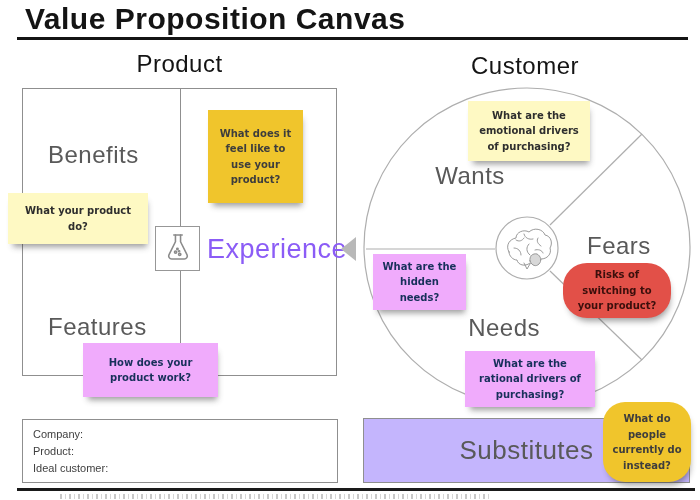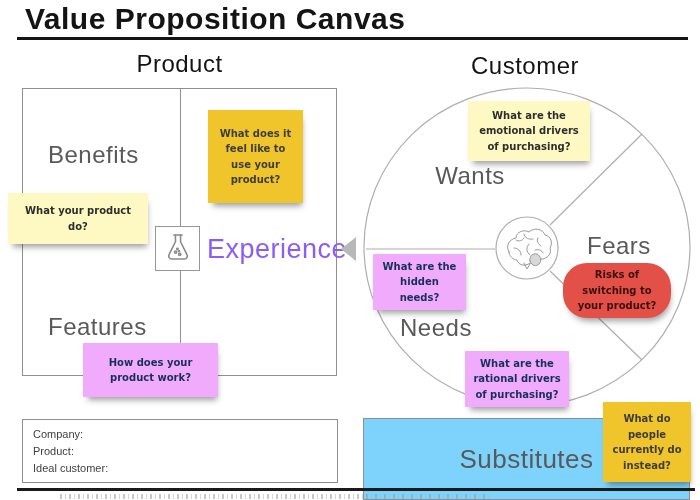--- a/index.html
+++ b/index.html
@@ -23,48 +23,48 @@
   .zone-label { position:absolute; color:#595959; font-size:24px; letter-spacing:0.5px;text-align:center; }
   .lbl-benefits { left:48px; top:141px; }
   .lbl-features { left:48px; top:313px; }
   .lbl-experience { left:207px; top:234px; font-size:27px; color:#8b5cf6; }
   .flask-box { position:absolute; left:155px; top:226px; width:45px; height:45px; background:#fff; border:1px solid #979797;
     display:flex; align-items:center; justify-content:center; }
   
   .info-box { position:absolute; left:22px; top:419px; width:316px; height:64px; border:1px solid #8f8f8f; background:#fff;
     display:flex; flex-direction:column; justify-content:space-around; padding:5px 10px; }
   .info-line { font-size:11px; color:#3f3f3f; }
-  .subs-box { position:absolute; left:363px; top:418px; width:327px; height:82px; border:1px solid #8f8f8f; background:#7dd3fc;
+  .subs-box { position:absolute; left:363px; top:418px; width:327px; height:65px; border:1px solid #8f8f8f; background:#c4b5fd;
     display:flex; align-items:center; justify-content:center; }
   .subs-box .zone-label { position:static; font-size:26px; }
   
   .lbl-wants { left:400px; top:162px; width:140px; text-align:center; }
   .lbl-fears { left:587px; top:232px; width:120px; text-align:left; }
-  .lbl-needs { left:400px; top:314px; width:140px; text-align:left; }
+  .lbl-needs { left:400px; top:314px; width:140px; text-align:right; }
   
   .diagram-svg { position:absolute; left:0; top:0; width:700px; height:500px; pointer-events:none; }
   
   .note {
     position:absolute; display:flex; align-items:center; justify-content:center; text-align:center;
     font-family:"DejaVu Sans",sans-serif; font-size:10px; font-weight:600; line-height:1.55;
     color:#2e2e2e; padding:4px 6px;
     box-shadow:2px 6px 6px -3px rgba(40,40,40,.45);
   }
   .note.green  { background:#fef9c3;margin-top:16px; }
   .note.yellow { background:#f0c52c; color:#3d3d3d; }
   .note.blue   { background:#f0abfc; color:#17305a; }
   .note.red    { background:#e25048; color:#3c0f0c;border-radius:24px; }
   .n-benefits    { left:8px;   top:177px; width:140px; height:51px; }
   .n-experience  { left:208px; top:110px; width:95px;  height:93px; }
   .n-features    { left:83px;  top:343px; width:135px; height:54px; }
   .n-wants       { left:468px; top:85px;  width:122px; height:60px; }
   .n-hidden      { left:373px; top:254px; width:93px;  height:56px; }
   .n-fears       { left:563px; top:263px; width:108px; height:55px; }
-  .n-rational    { left:465px; top:351px; width:104px; height:56px; }
-  .n-substitutes { left:603px; top:402px; width:88px;  height:80px; }
+  .n-rational    { left:465px; top:351px; width:130px; height:56px; }
+  .n-substitutes { left:603px; top:402px; width:88px;  height:80px;border-radius:22px; }
   
   .bottom-rule { position:absolute; left:17px; top:488px; width:678px; height:3px; background:#1a1a1a; }
   .attribution-strip {
     position:absolute; left:60px; top:494px; width:430px; height:5px; opacity:.55;
     background:repeating-linear-gradient(90deg,#9a9a9a 0 2px,transparent 2px 5px,#b5b5b5 5px 6px,transparent 6px 9px);
   }
 </style>
 </head>
 <body>
 

